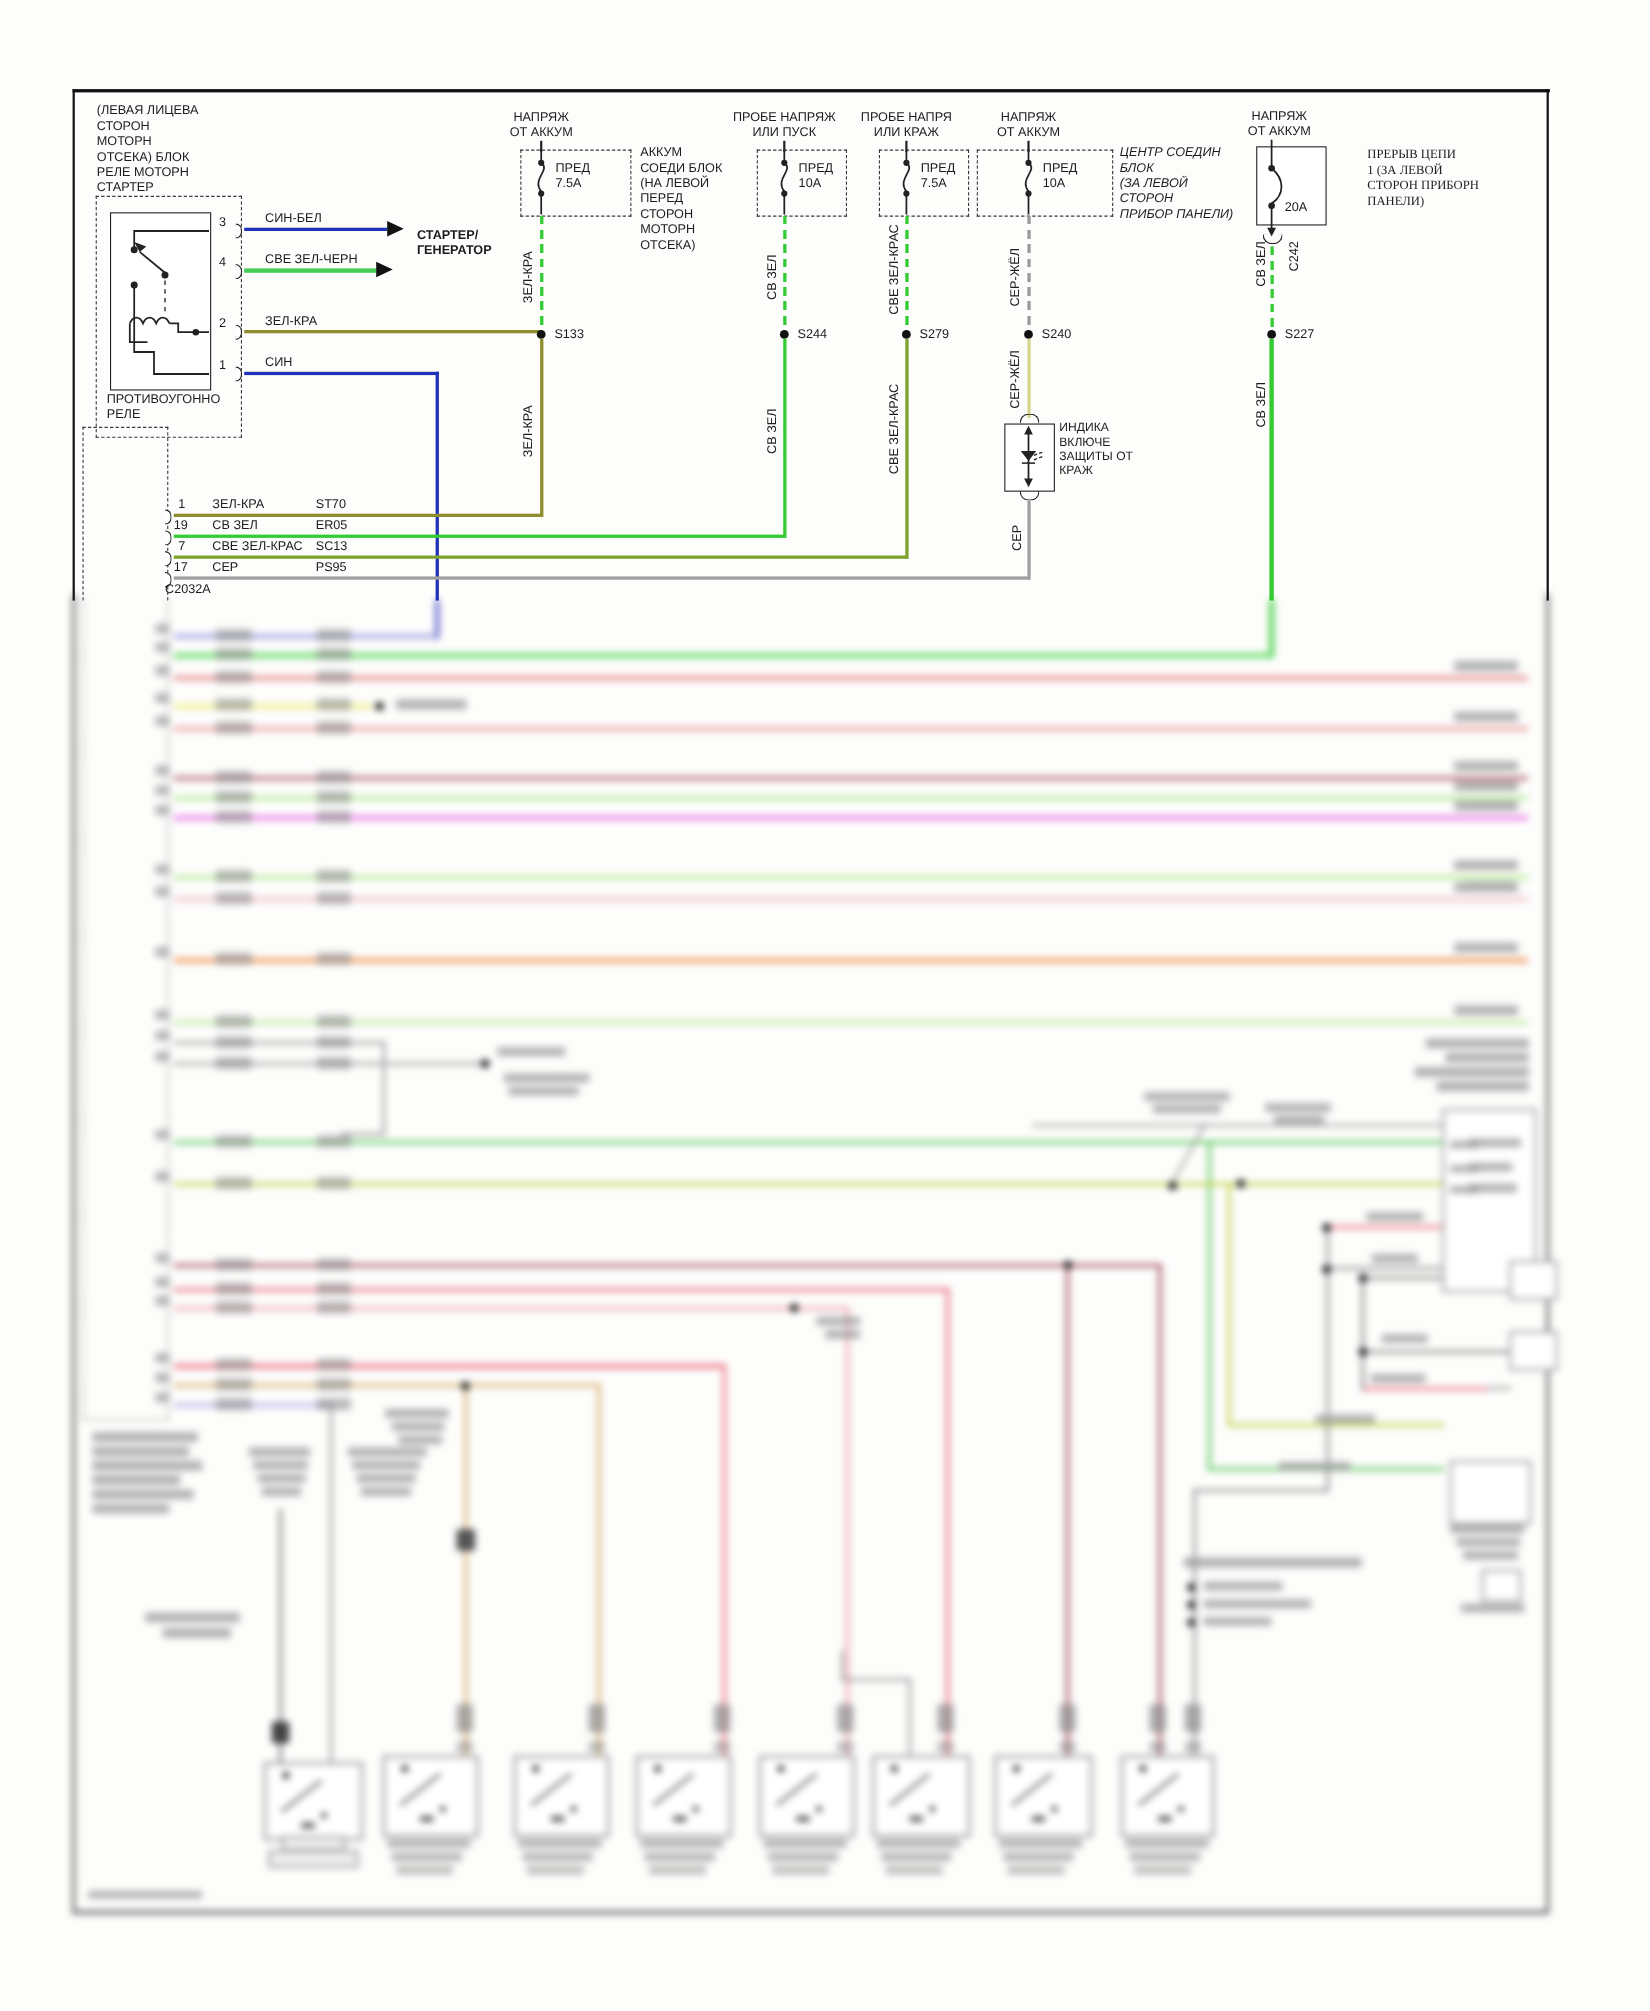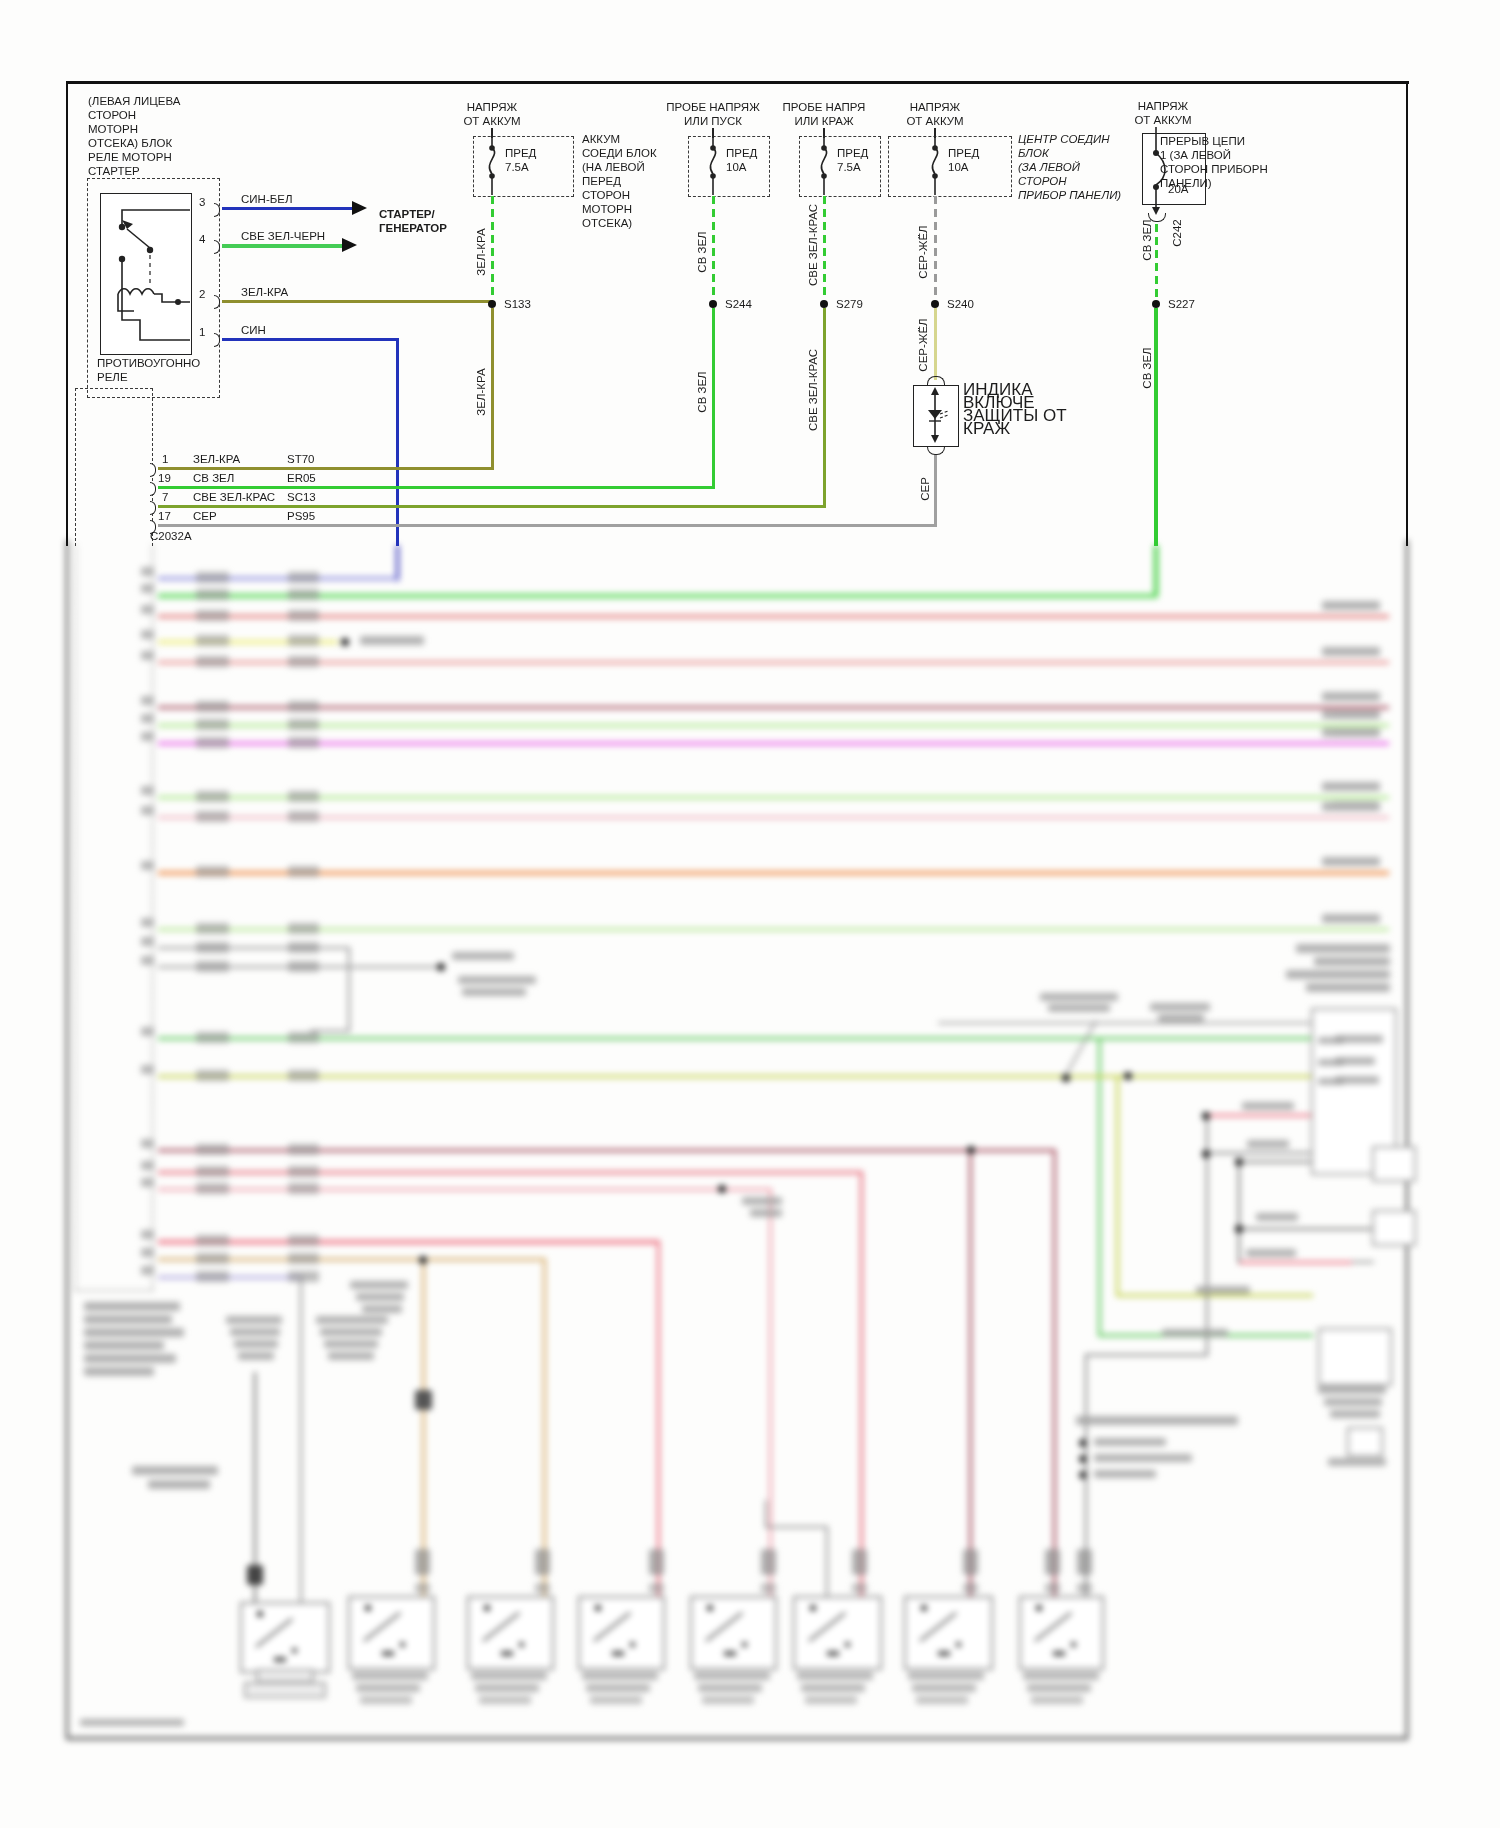--- a/index.html
+++ b/index.html
@@ -215,21 +215,21 @@
     <div class="boxs" style="left:913px;top:385px;width:44px;height:60px;border-width:1.4px;"></div>
     <svg style="left:913px;top:385px;" width="44" height="60" viewBox="0 0 44 60">
       <line x1="22" y1="6" x2="22" y2="54" stroke="#222" stroke-width="1.6"></line>
       <polygon points="22,2 18,10 26,10" fill="#222"></polygon>
       <polygon points="22,58 18,50 26,50" fill="#222"></polygon>
       <polygon points="15,25 29,25 22,34" fill="#222"></polygon>
       <line x1="16" y1="36" x2="28" y2="36" stroke="#222" stroke-width="1.4"></line>
       <path d="M27,29 L35,26 M27,33 L35,30" stroke="#222" stroke-width="1.2" stroke-dasharray="3,2"></path>
     </svg>
     <div class="capu" style="left:927px;top:446px;"></div>
-    <div class="t" style="left:963px;top:383px;font-size:17px;line-height:13px;">
+    <div class="t" style="left:963px;top:383px;font-size:11px;line-height:13px;">
       <div>ИНДИКА</div>
         <div>ВКЛЮЧЕ</div>
       <div>ЗАЩИТЫ ОТ</div>
         <div>КРАЖ</div>
     </div>
     <div class="wire" style="left:934px;top:455px;width:2.5px;height:72px;background:#a0a0a0;"></div>
     <div class="rot" style="left:925px;top:489px;">СЕР</div>
 
     <div class="t tc" style="left:1103px;top:99px;width:120px;">
       <div>НАПРЯЖ</div>
@@ -238,21 +238,21 @@
     <div class="boxs" style="left:1142px;top:133px;width:62px;height:70px;"></div>
     <svg style="left:1142px;top:127px;" width="62" height="88" viewBox="0 0 62 88">
       <line x1="14" y1="0" x2="14" y2="24" stroke="#222" stroke-width="1.6"></line>
       <circle cx="14" cy="26" r="3" fill="#222"></circle>
       <path d="M14,26 C26,36 26,50 14,58" fill="none" stroke="#222" stroke-width="1.6"></path>
       <circle cx="14" cy="60" r="3" fill="#222"></circle>
       <line x1="14" y1="62" x2="14" y2="82" stroke="#222" stroke-width="1.6"></line>
       <polygon points="14,88 10,80 18,80" fill="#222"></polygon>
     </svg>
     <div class="t" style="left:1168px;top:182px;">20A</div>
-    <div class="t" style="left:1160px;top:134px;">
+    <div class="t" style="left:1243px;top:134px;font-family:Liberation Serif, serif;">
       <div>ПРЕРЫВ ЦЕПИ</div>
         <div>1 (ЗА ЛЕВОЙ</div>
       <div>СТОРОН ПРИБОРН</div>
         <div>ПАНЕЛИ)</div>
     </div>
     <div class="capu" style="left:1148px;top:213px;"></div>
     <div class="rot" style="left:1177px;top:233px;">С242</div>
     <div class="rot" style="left:1147px;top:240px;">СВ ЗЕЛ</div>
     <div class="dashv" style="left:1155px;top:224px;height:76px;background:repeating-linear-gradient(to bottom,#33cc33 0 8px,transparent 8px 13px);"></div>
     <div class="dot" style="left:1152px;top:300px;width:8px;height:8px;"></div>

